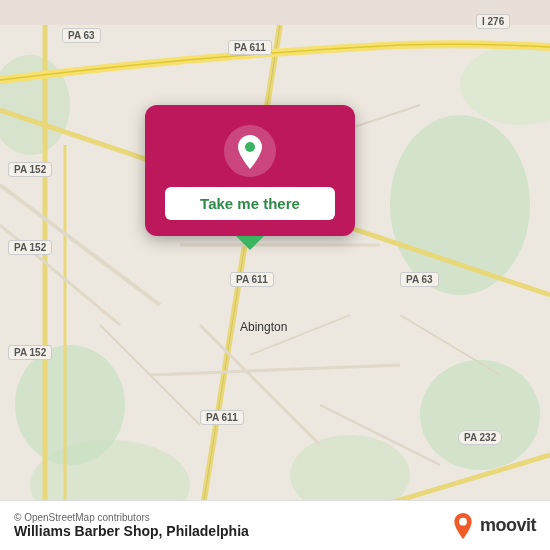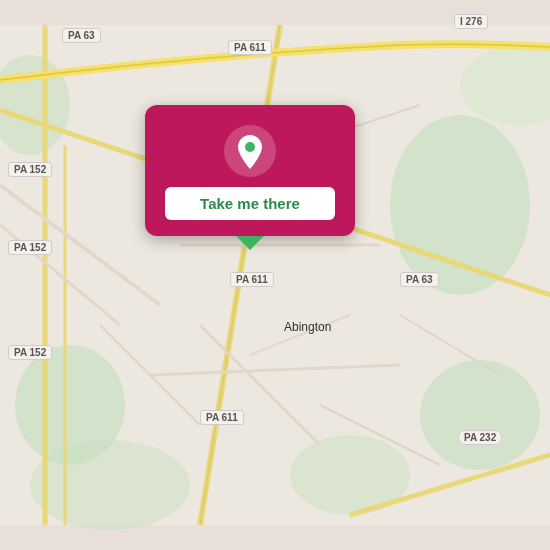--- a/index.html
+++ b/index.html
@@ -138,21 +138,20 @@
       white-space: nowrap;
     }
 
     
     .town-label {
       position: absolute;
       font-size: 12px;
       color: #333;
       font-weight: 400;
       z-index: 5;
-      margin-left: 44px;
     }
   </style>
 </head>
 <body>
 
 <div id="map-container">
 
   <svg class="map-svg" viewBox="0 0 550 500" xmlns="http://www.w3.org/2000/svg">
 
     <rect width="550" height="500" fill="#ede8df"></rect>
@@ -196,32 +195,46 @@
 
   <div id="road-labels">
       <div class="road-label" style="top: 40px; left: 228px;">PA 611</div>
       <div class="road-label" style="top: 28px; left: 62px;">PA 63</div>
       <div class="road-label" style="top: 162px; left: 8px;">PA 152</div>
       <div class="road-label" style="top: 240px; left: 8px;">PA 152</div>
       <div class="road-label" style="top: 345px; left: 8px;">PA 152</div>
       <div class="road-label" style="top: 272px; left: 230px;">PA 611</div>
       <div class="road-label" style="top: 272px; left: 400px;">PA 63</div>
       <div class="road-label" style="top: 410px; left: 200px;">PA 611</div>
-      <div class="road-label" style="top: 14px; left: 454px;">I 276</div>
+      <div class="road-label" style="top: 14px; left: 476px;">I 276</div>
       <div class="road-label" style="top: 430px; left: 458px; border-radius: 7px;">PA 232</div>
     </div>
 
   <div id="town-labels">
       <div class="town-label" style="top: 320px; left: 240px;">Abington</div>
     </div>
 
   <div class="location-card">
 
     <svg class="pin-icon" viewBox="0 0 52 52" xmlns="http://www.w3.org/2000/svg">
       <circle cx="26" cy="26" r="26" fill="rgba(255,255,255,0.2)"></circle>
       <path d="M26 10 C19.4 10 14 15.4 14 22 C14 30 26 44 26 44 C26 44 38 30 38 22 C38 15.4 32.6 10 26 10 Z" fill="white"></path>
       <circle cx="26" cy="22" r="5" fill="#3cb563"></circle>
     </svg>
 
     <button class="take-me-there-btn">Take me there</button>
   </div>
 
+  <div class="bottom-bar">
+    <div class="bottom-left">
+      <span class="attribution">© OpenStreetMap contributors</span>
+      <span class="location-name">Williams Barber Shop, Philadelphia</span>
+    </div>
+    <div class="moovit-logo">
+
+      <svg class="moovit-pin" viewBox="0 0 26 30" xmlns="http://www.w3.org/2000/svg">
+        <path d="M13 0 C7.5 0 3 4.5 3 10 C3 17 13 30 13 30 C13 30 23 17 23 10 C23 4.5 18.5 0 13 0 Z" fill="#f15a29"></path>
+        <circle cx="13" cy="10" r="4.5" fill="white"></circle>
+      </svg>
+      <span class="moovit-text">moovit</span>
+    </div>
+  </div>
 </div>
 
 </body></html>

